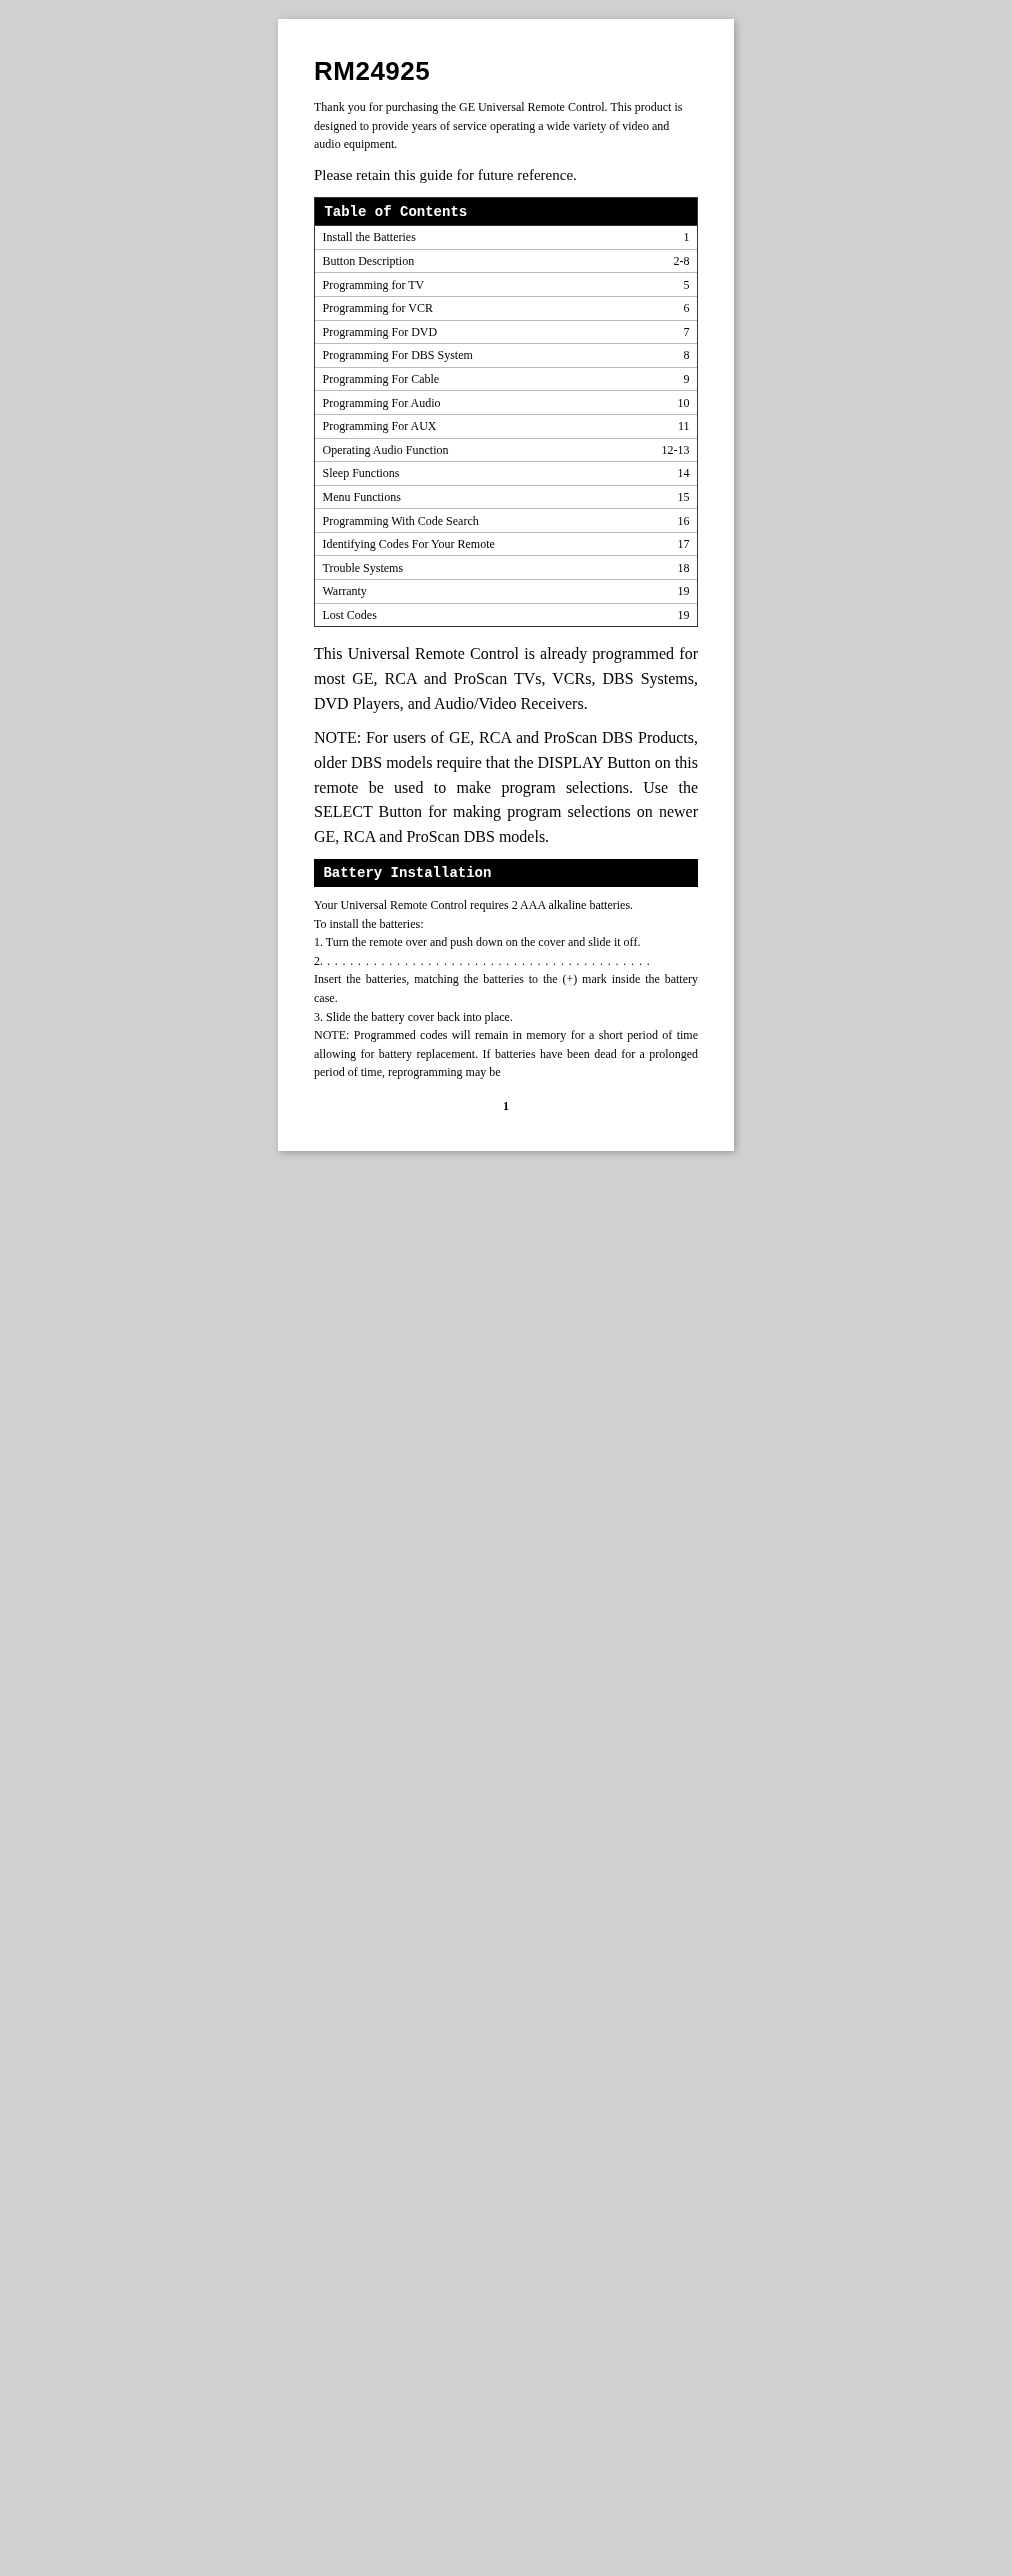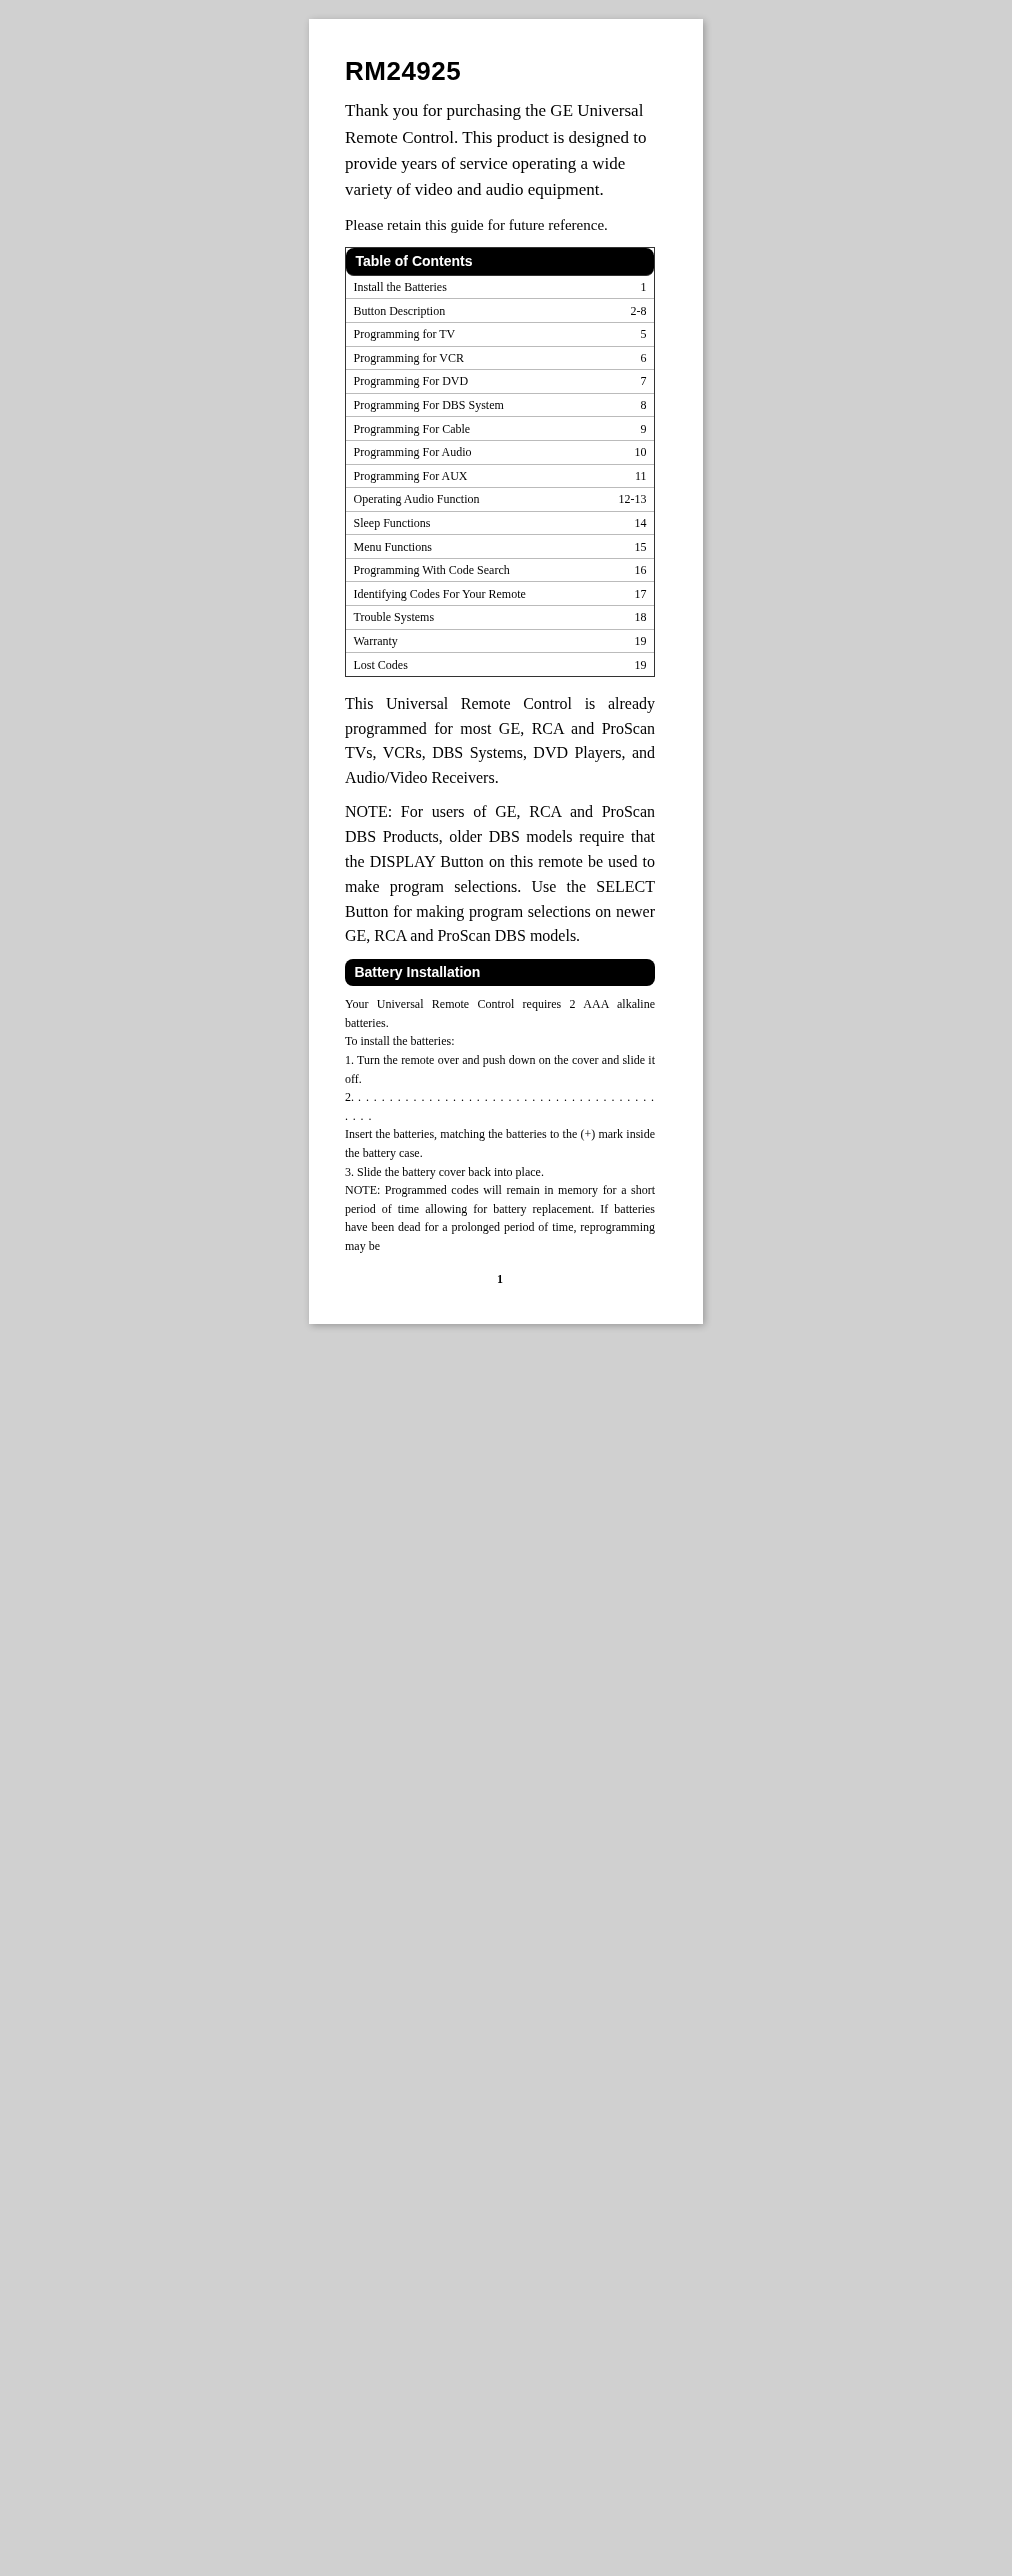--- a/index.html
+++ b/index.html
@@ -13,55 +13,54 @@
       display: flex;
       justify-content: center;
       align-items: flex-start;
       min-height: 100vh;
       padding: 19px;
       font-family: 'Times New Roman', Times, serif;
     }
 
     .page {
       background: #ffffff;
-      width: 394px;
+      width: 456px;
       min-height: 1003px;
-      padding: 37px 48px 37px 36px;
+      padding: 37px 36px 37px 36px;
       box-shadow: 1.9px 1.9px 7.5px rgba(0,0,0,0.3);
     }
 
     .title {
       font-size: 26px;
       font-weight: bold;
       margin-bottom: 11.2px;
       font-family: Arial, Helvetica, sans-serif;
       letter-spacing: 0.5px;
     }
 
     .intro-text {
-      font-size: 17px;
+      font-size: 12px;
       line-height: 1.55;
       margin-bottom: 13px;
       text-align: left;
     }
 
     .retain-text {
       font-size: 15px;
       margin-bottom: 13px;
       text-align: left;
     }
 
     .section-header {
       background: #000000;
       color: #ffffff;
       font-size: 14px;
       font-weight: bold;
       padding: 5.6px 9.4px;
-      font-family: Liberation Sans, sans-serif;
-      border-radius: 8px;
+      font-family: Liberation Mono, monospace;
     }
 
     .body-text {
       font-size: 16px;
       line-height: 1.55;
       text-align: justify;
       margin-bottom: 9.4px;
     }
 
     .battery-section {

